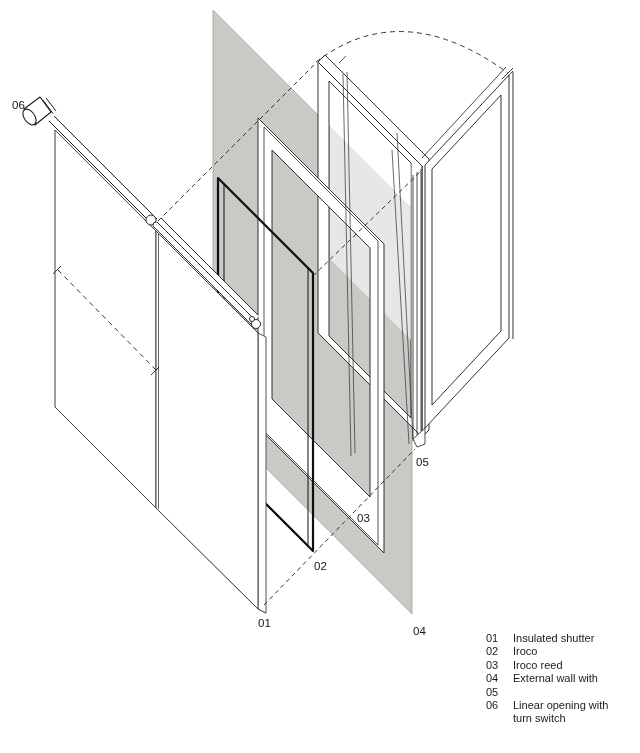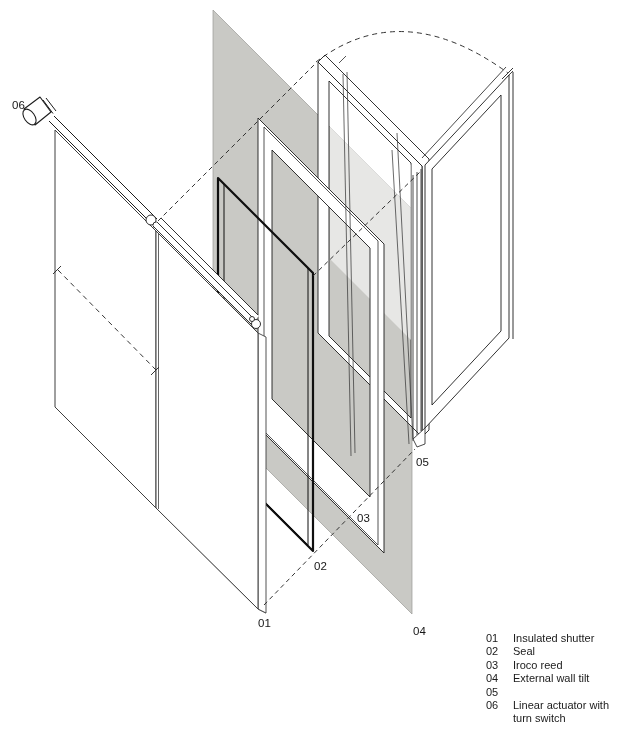--- a/index.html
+++ b/index.html
@@ -114,41 +114,41 @@
   <div class="row">
     <span class="num">01</span>
     <div class="txt">
       <div>Insulated shutter</div>
 
     </div>
   </div>
   <div class="row">
     <span class="num">02</span>
     <div class="txt">
-      <div>Seal</div>
+      <div>Iroco</div>
 
     </div>
   </div>
   <div class="row">
     <span class="num">03</span>
     <div class="txt">
       <div>Iroco reed</div>
 
     </div>
   </div>
   <div class="row">
     <span class="num">04</span>
     <div class="txt">
-      <div>External wall tilt</div>
+      <div>External wall with</div>
 
     </div>
   </div>
   <div class="row">
     <span class="num">05</span>
   </div>
   <div class="row">
     <span class="num">06</span>
     <div class="txt">
-      <div>Linear actuator with</div>
+      <div>Linear opening with</div>
       <div>turn switch</div>
     </div>
   </div>
 </div>
 
 </body></html>

